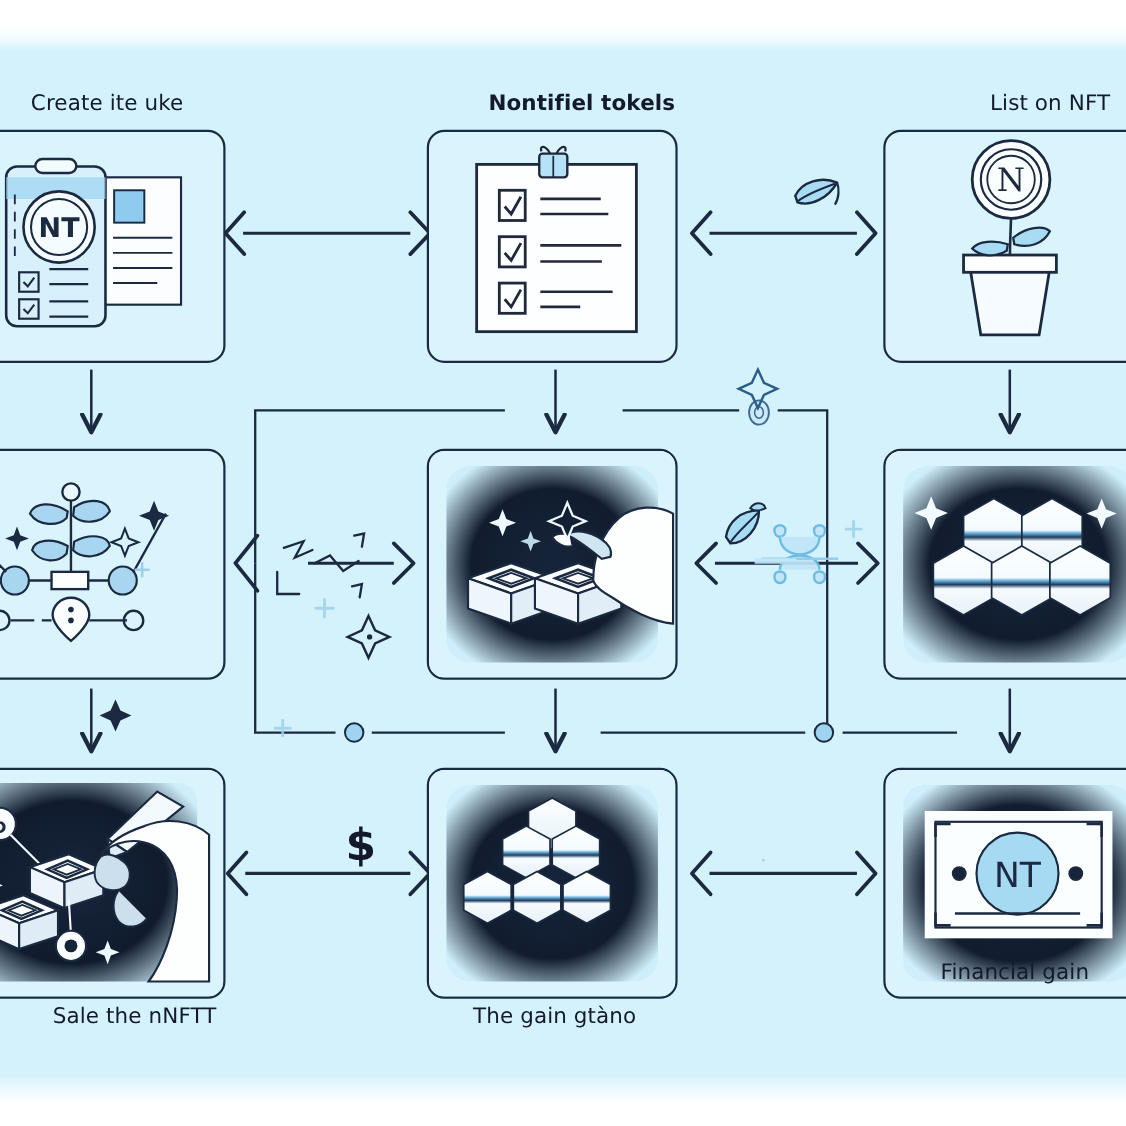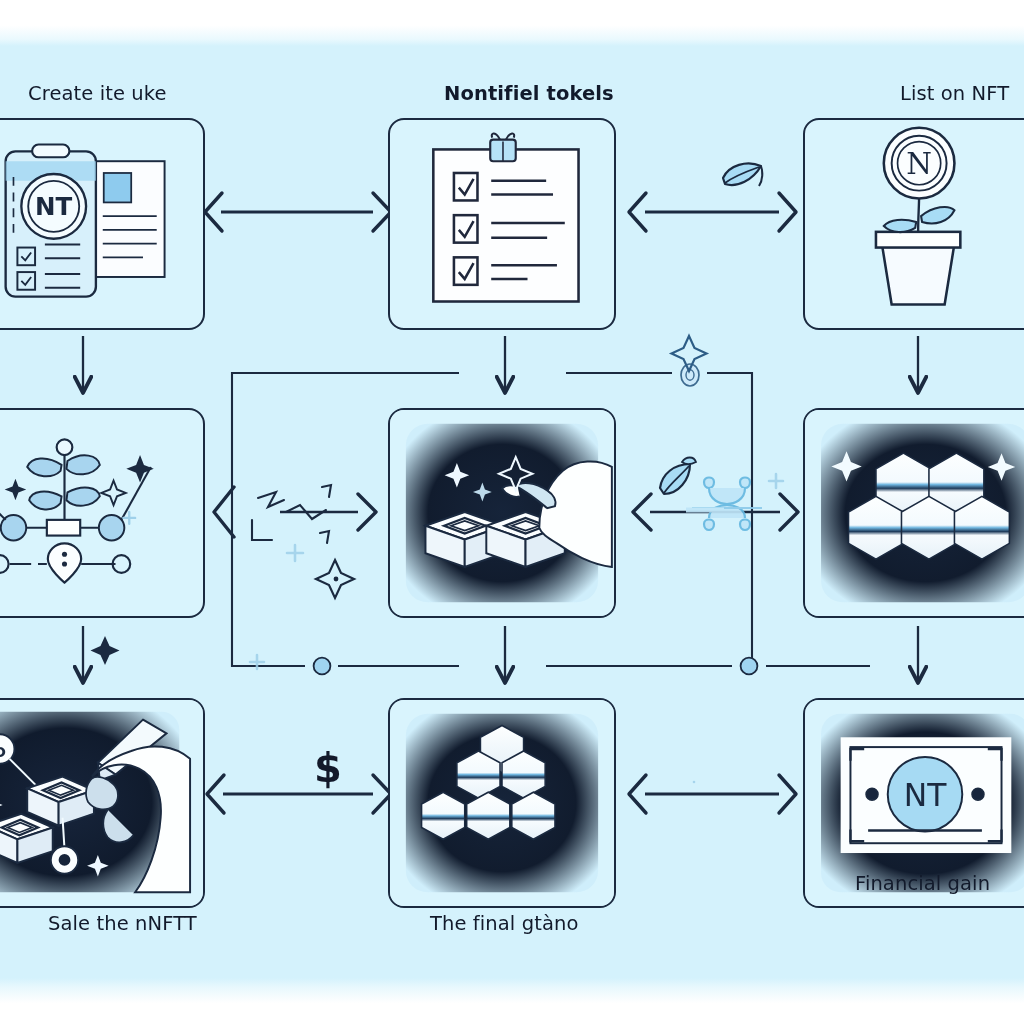--- a/index.html
+++ b/index.html
@@ -197,21 +197,21 @@
       <path d="M694,782 l0,0"></path>
       <path d="M776,474 l0,14 M769,481 l14,0"></path>
     </g>
   </svg>
 
   <div class="cell-label" style="left:28px;  top:82px;">Create ite uke</div>
   <div class="cell-label" style="left:444px; top:82px;font-weight:bold;">Nontifiel tokels</div>
   <div class="cell-label" style="left:900px; top:82px;">List on NFT</div>
 
   <div class="cell-label" style="left:28px;  top:912px;margin-left:20px;">Sale the nNFTT</div>
-  <div class="cell-label" style="left:430px; top:912px;">The  final gtàno</div>
+  <div class="cell-label" style="left:430px; top:912px;">The  gain gtàno</div>
   <div class="cell-label" style="left:855px; top:872px;">Financial gain</div>
 
   <div class="cell" style="left:-24px; top:118px; width:229px; height:212px;">
     <svg viewBox="0 0 229 212">
 
       <rect x="118" y="42" width="72" height="118" fill="#fbfdff" stroke="#1b2a40" stroke-width="2"></rect>
       <rect x="128" y="54" width="28" height="30" fill="#8ecbee" stroke="#1b2a40" stroke-width="1.8"></rect>
       <g stroke="#1b2a40" stroke-width="1.8">
         <path d="M127,98 L182,98"></path>
           <path d="M127,112 L182,112"></path>

